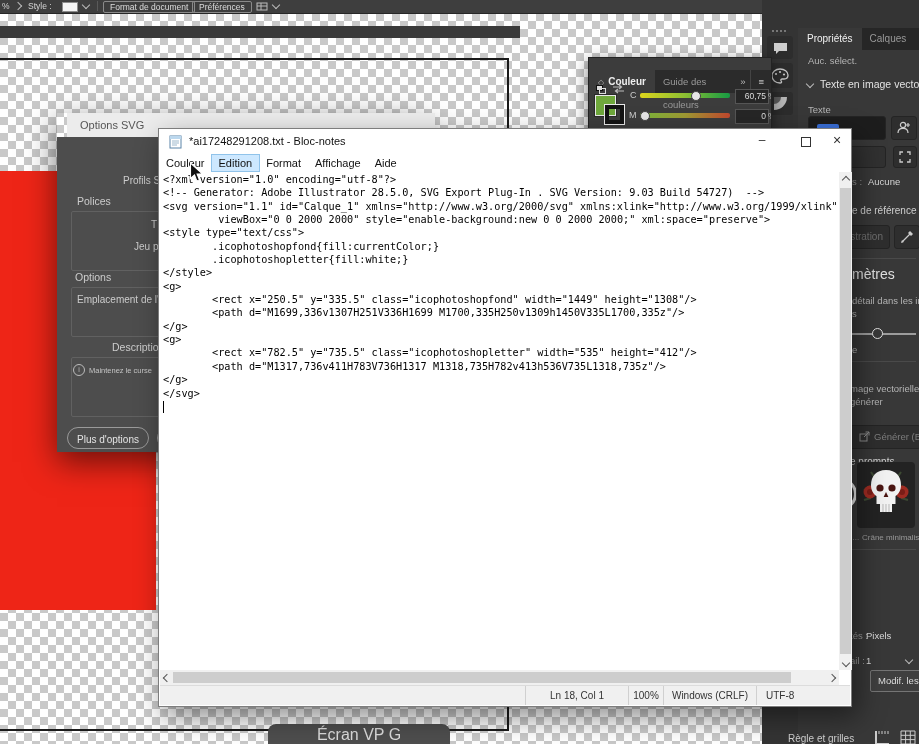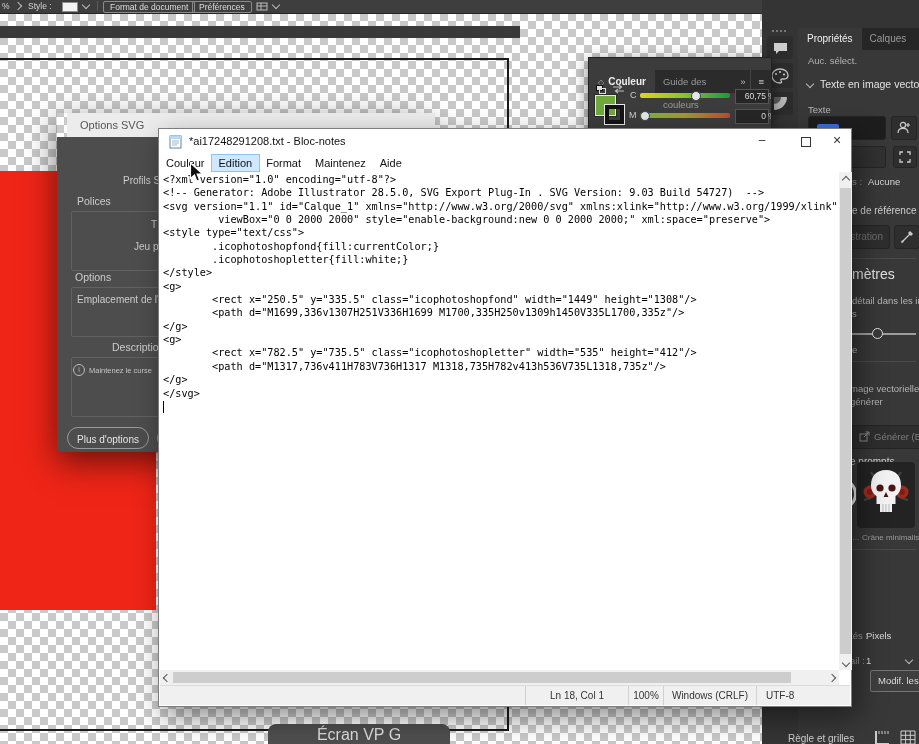--- a/index.html
+++ b/index.html
@@ -266,21 +266,21 @@
       <div class="a" style="left:585px;top:0;width:36px;height:25px;text-align:center;line-height:23px;color:#333;font-size:12px;">–</div>
       <div class="a" style="left:628px;top:0;width:36px;height:25px;">
         <span class="a" style="left:14px;top:8px;width:8px;height:8px;border:1px solid #333;"></span>
       </div>
       <div class="a" style="left:664px;top:0;width:28px;height:25px;text-align:center;line-height:23px;color:#333;font-size:14px;">×</div>
     </div>
     <div class="np-menus">
       <span class="np-menu">Couleur</span>
       <span class="np-menu hl">Edition</span>
       <span class="np-menu">Format</span>
-      <span class="np-menu">Maintenez</span>
+      <span class="np-menu">Affichage</span>
       <span class="np-menu">Aide</span>
     </div>
     <div class="np-text">
       <pre>&lt;?xml version="1.0" encoding="utf-8"?&gt;
 &lt;!-- Generator: Adobe Illustrator 28.5.0, SVG Export Plug-In . SVG Version: 9.03 Build 54727)  --&gt;
 &lt;svg version="1.1" id="Calque_1" xmlns="http://www.w3.org/2000/svg" xmlns:xlink="http://www.w3.org/1999/xlink"
 	 viewBox="0 0 2000 2000" style="enable-background:new 0 0 2000 2000;" xml:space="preserve"&gt;
 &lt;style type="text/css"&gt;
 	.icophotoshopfond{fill:currentColor;}
 	.icophotoshopletter{fill:white;}

